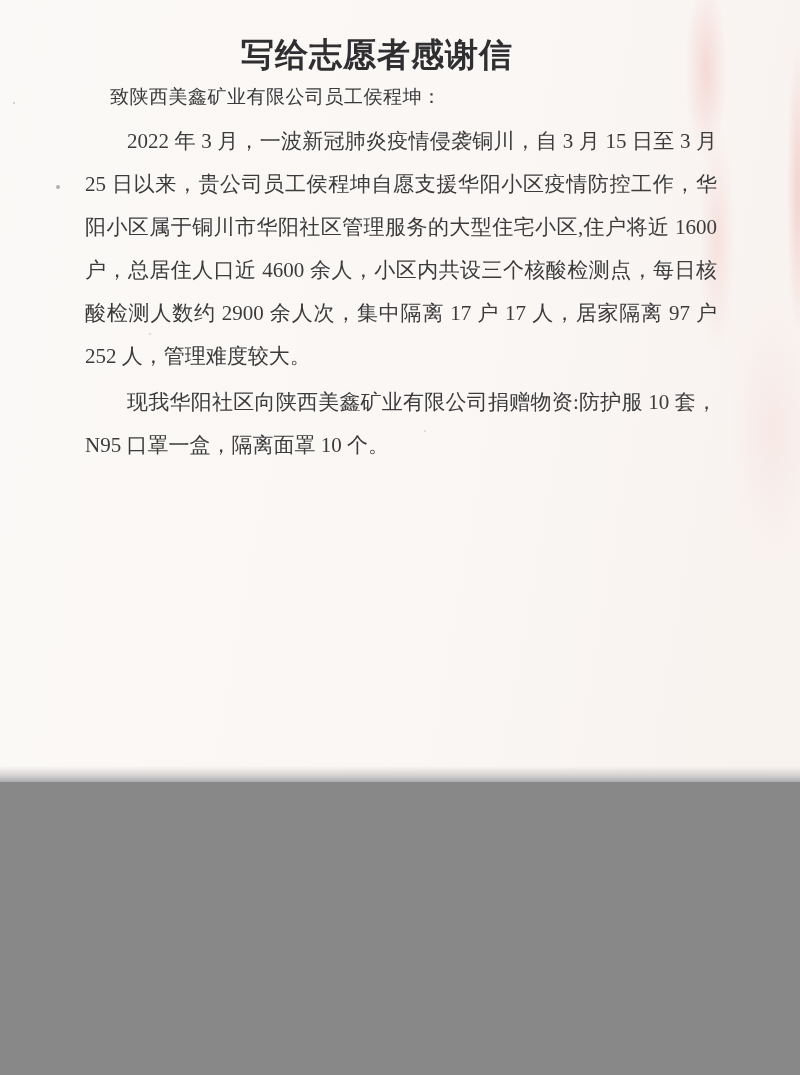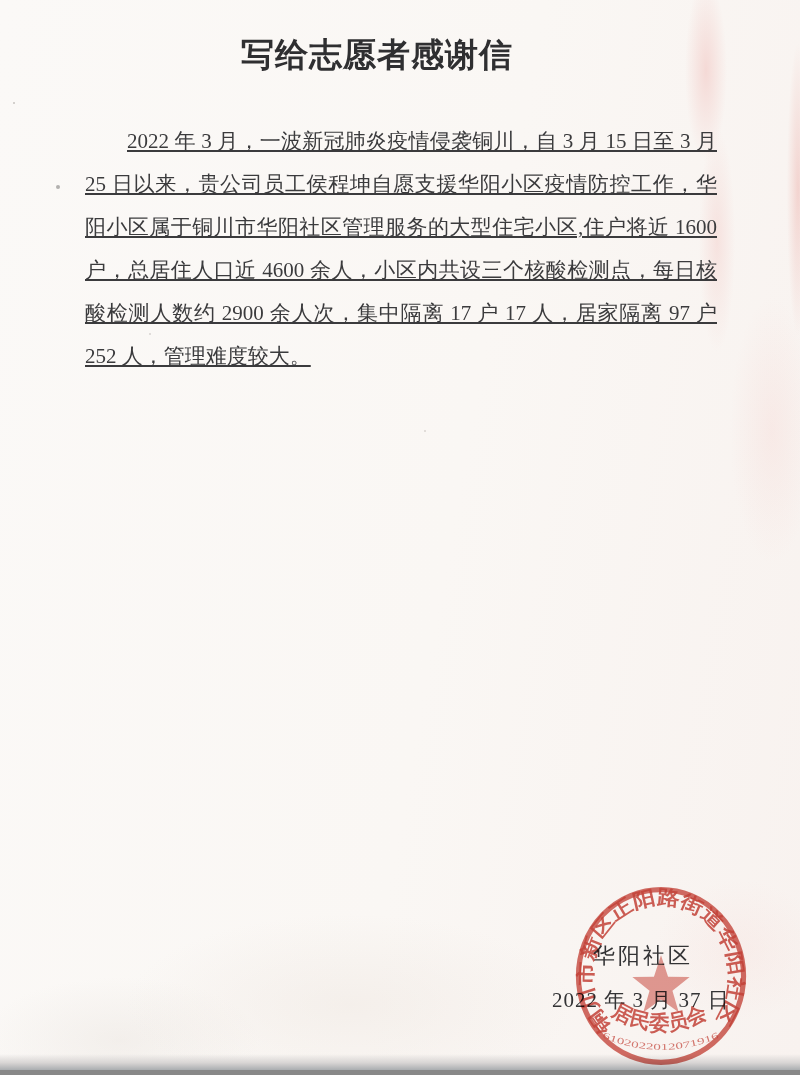--- a/index.html
+++ b/index.html
@@ -1,18 +1,18 @@
 <!DOCTYPE html>
 <html><head>
 <meta charset="utf-8">
 <style>
   html,body{margin:0;padding:0;background:#888;}
   .page{
     position:relative;
-    width:800px;height:1070px;
+    width:800px;height:782px;
     margin:0 auto;
     overflow:hidden;
     font-family:"Liberation Serif","DejaVu Serif",serif;
     color:#3b3b3d;
     background:
       radial-gradient(ellipse 30px 130px at 706px 70px, rgba(240,190,186,0.50), rgba(240,190,186,0) 70%),
       radial-gradient(ellipse 26px 160px at 717px 240px, rgba(242,200,196,0.42), rgba(242,200,196,0) 70%),
       radial-gradient(ellipse 16px 210px at 798px 190px, rgba(238,185,180,0.55), rgba(238,185,180,0) 70%),
       radial-gradient(ellipse 60px 190px at 772px 430px, rgba(244,210,206,0.30), rgba(244,210,206,0) 70%),
       radial-gradient(ellipse 120px 100px at 740px 950px, rgba(246,220,216,0.28), rgba(246,220,216,0) 70%),
@@ -27,21 +27,21 @@
   }
   .salutation{
     position:absolute;top:84px;left:110px;
     font-size:19px;letter-spacing:0.5px;color:#39393b;
   }
   .letter-body{
     position:absolute;top:120px;left:85px;width:632px;
     font-size:21px;line-height:43px;text-align:justify;
     color:#3b3b3d;
   }
-  .letter-body p{margin:0 0 3px 0;text-indent:2em;text-decoration:underline;}
+  .letter-body p{margin:0 0 3px 0;text-indent:2em;}
   .sign-name{
     position:absolute;top:941px;left:593px;
     font-size:22px;letter-spacing:3px;color:#333335;z-index:2;
   }
   .sign-date{
     position:absolutes;position:absolute;top:986px;left:552px;
     font-size:21px;letter-spacing:1px;color:#333335;z-index:2;
   }
   .seal{
     position:absolute;left:575px;top:886px;width:172px;height:180px;
@@ -59,23 +59,25 @@
                424px 430px 0 0 rgba(140,130,125,0.30);
   }
 </style>
 </head>
 <body>
 
 <div class="page">
 
   <div class="title">写给志愿者感谢信</div>
 
+  <div class="salutation">致陕西美鑫矿业有限公司员工侯程坤：</div>
 
   <div class="letter-body">
     <p>2022 年 3 月，一波新冠肺炎疫情侵袭铜川，自 3 月 15 日至 3 月 25 日以来，贵公司员工侯程坤自愿支援华阳小区疫情防控工作，华阳小区属于铜川市华阳社区管理服务的大型住宅小区,住户将近 1600 户，总居住人口近 4600 余人，小区内共设三个核酸检测点，每日核酸检测人数约 2900 余人次，集中隔离 17 户 17 人，居家隔离 97 户 252 人，管理难度较大。</p>
+    <p>现我华阳社区向陕西美鑫矿业有限公司捐赠物资:防护服 10 套，N95 口罩一盒，隔离面罩 10 个。</p>
   </div>
 
   <div class="sign-name">华阳社区</div>
   <div class="sign-date">2022 年 3 月 37 日</div>
 
   <svg class="seal" viewBox="0 0 200 200" preserveAspectRatio="none" xmlns="http://www.w3.org/2000/svg">
     <defs>
       <path id="sealArcTop" d="M 43.4 156.6 A 80 80 0 1 1 156.6 156.6" fill="none"></path>
       <path id="sealArcBottom" d="M 42 142.9 A 107 107 0 0 0 158 142.9" fill="none"></path>
       <path id="sealArcSerial" d="M 31.5 168 A 174 174 0 0 0 168.5 168" fill="none"></path>

